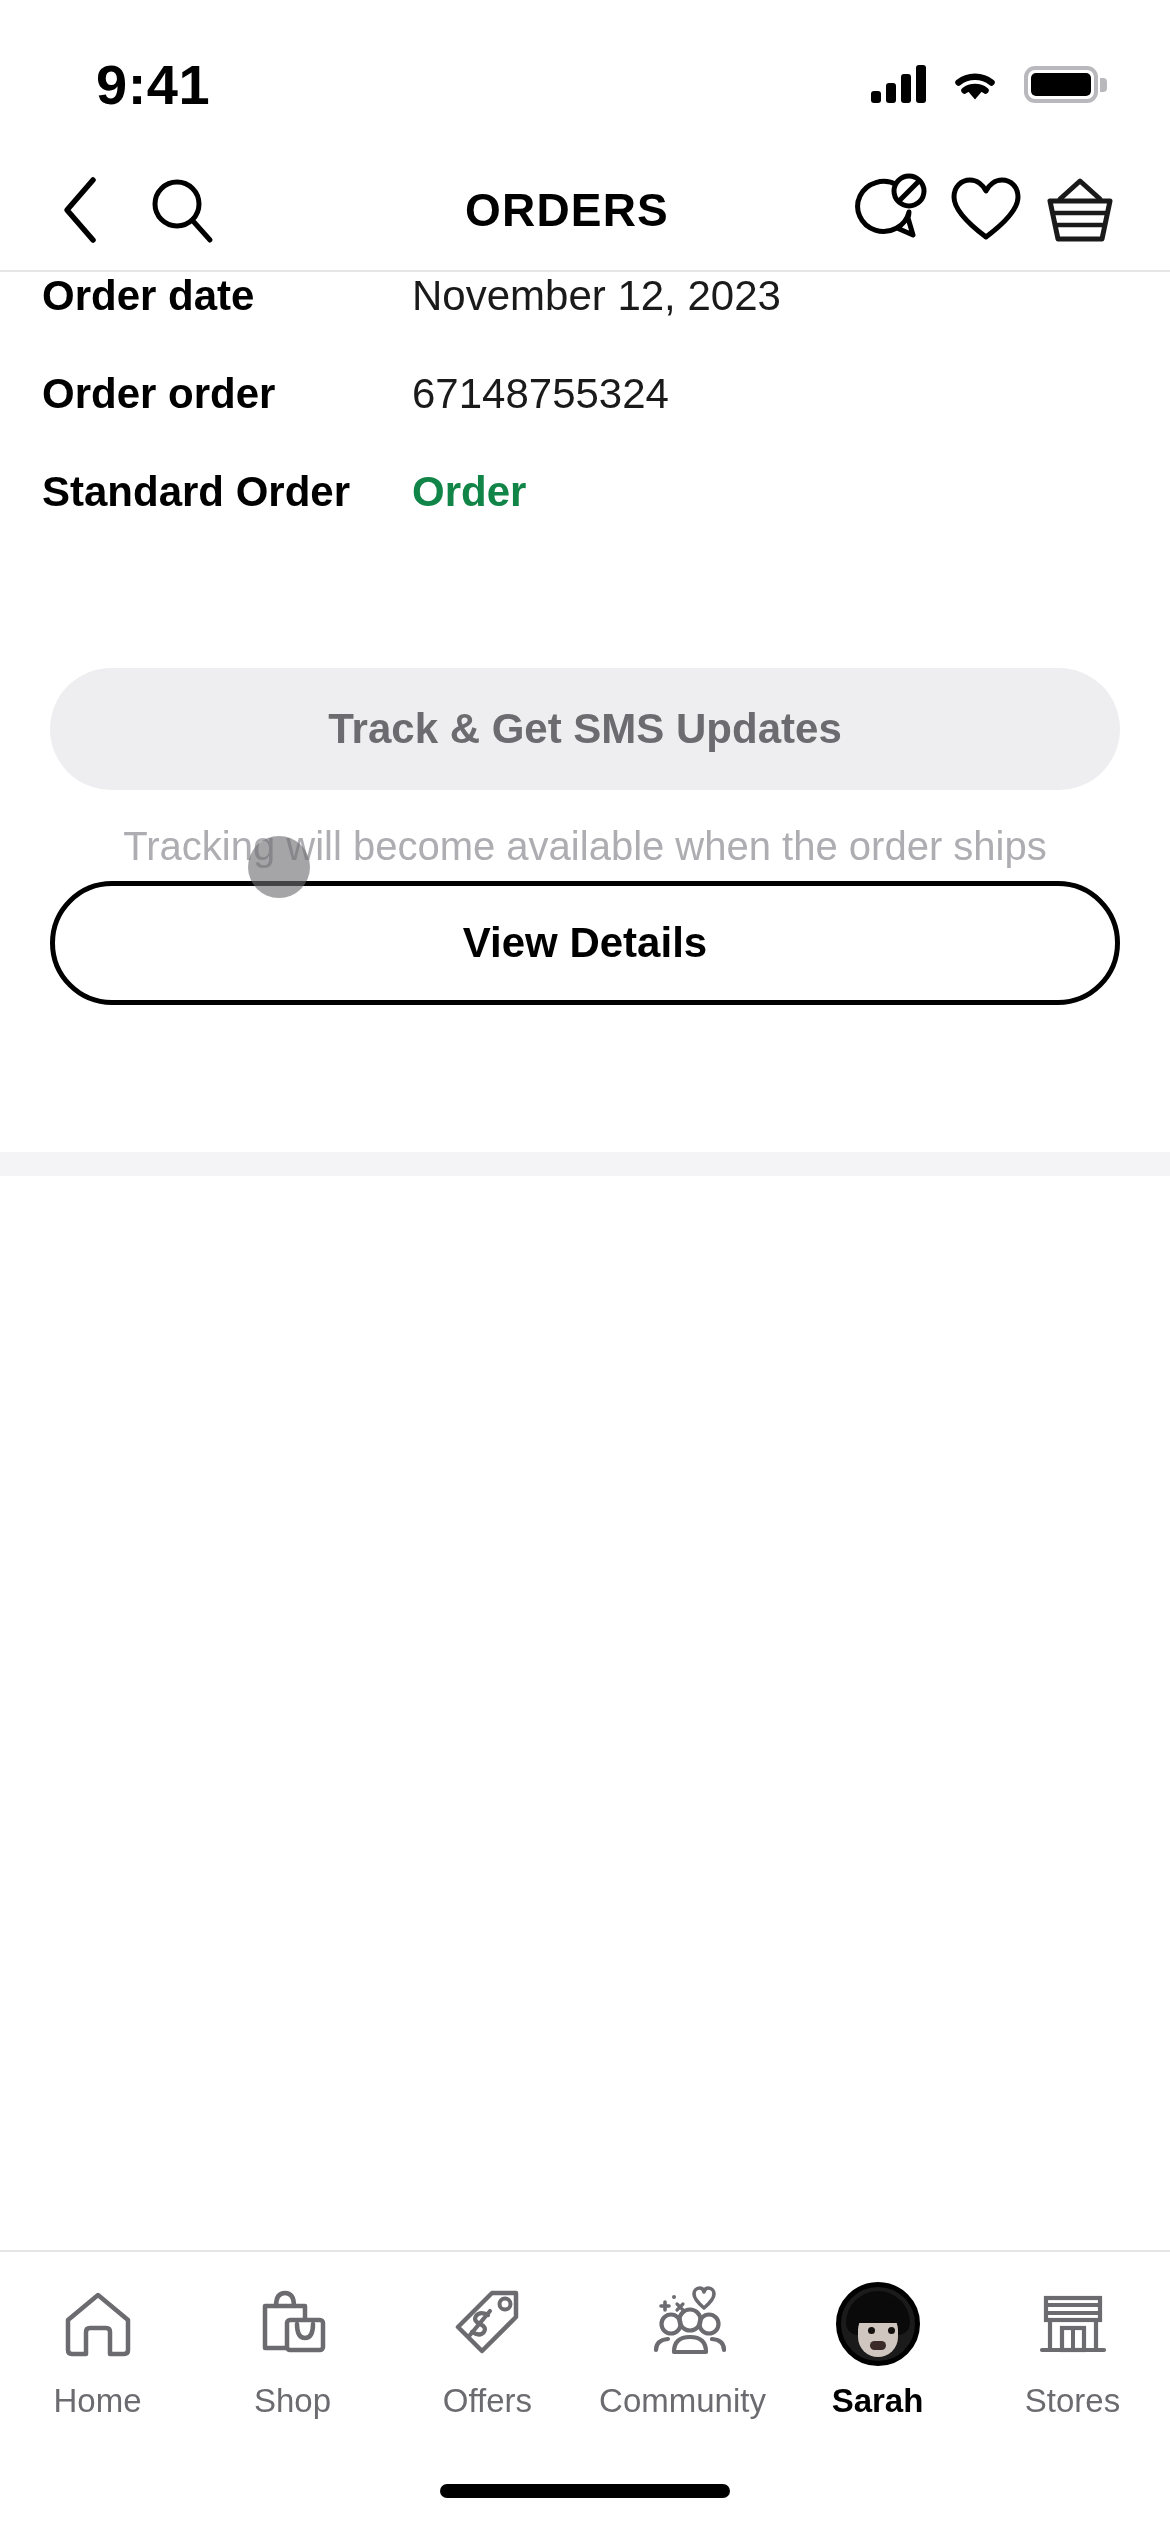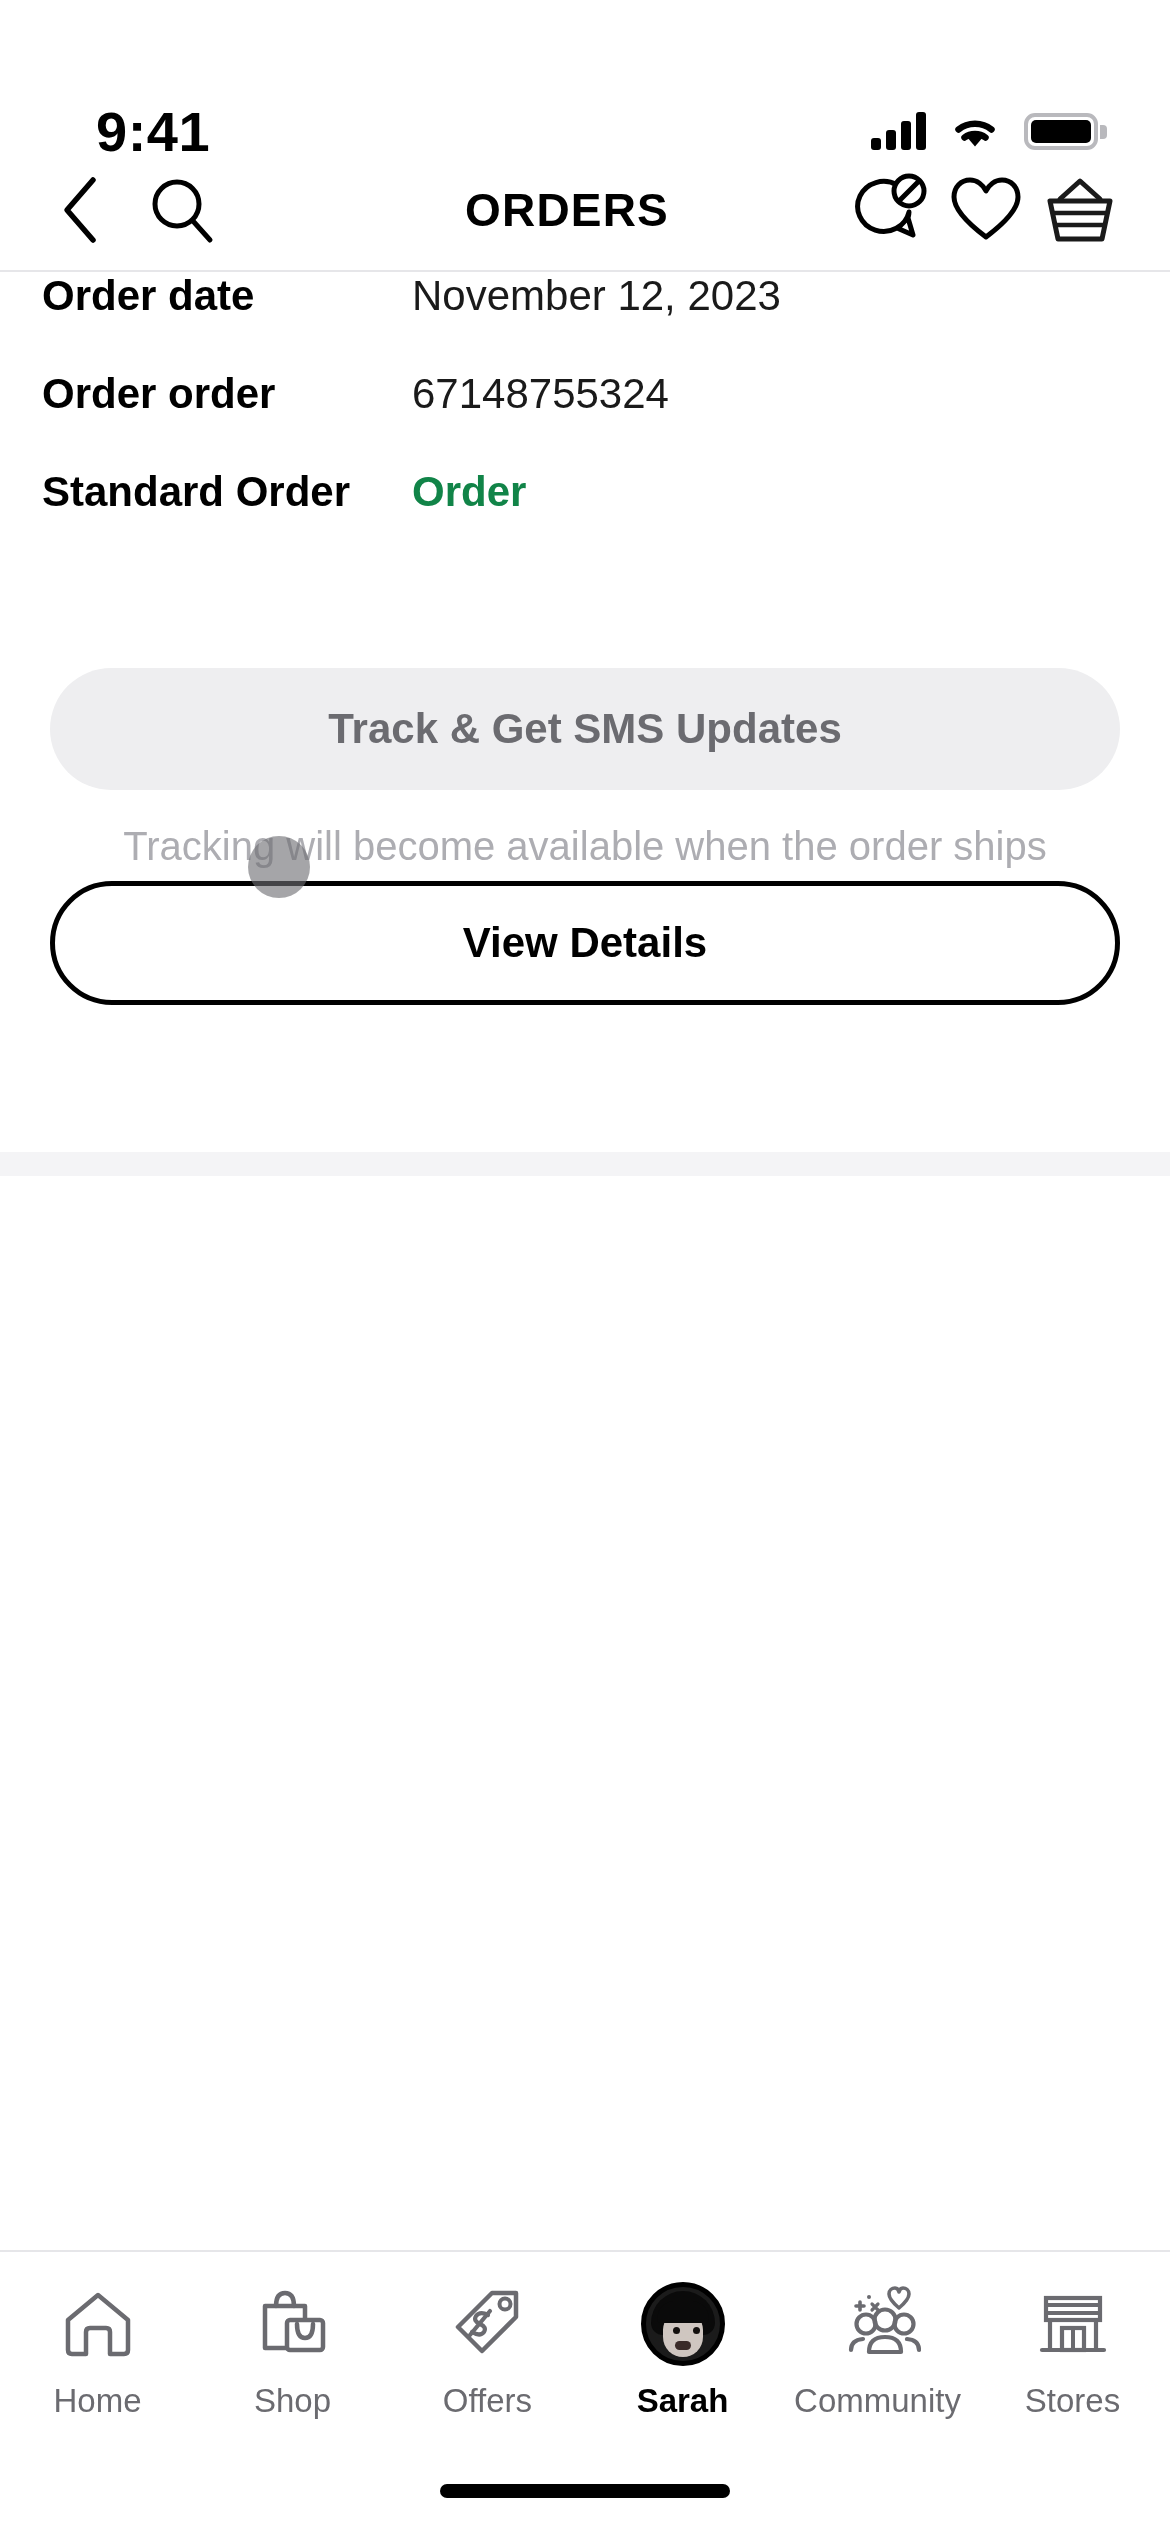--- a/index.html
+++ b/index.html
@@ -10,21 +10,20 @@
     -webkit-font-smoothing:antialiased;
     overflow:hidden;
   }
   #screen { position:relative; width:1170px; height:2532px; background:#fff; }
 
   
   .statusbar {
     position:absolute; top:0; left:0; width:1170px; height:150px;
     display:flex; align-items:center; justify-content:space-between;
     padding:0 72px 0 96px;
-    margin-top:47px;
   }
   .status-time {
     font-size:56px; font-weight:700; color:#000;
     letter-spacing:0.5px; padding-top:18px;
   }
   .status-icons { display:flex; align-items:center; gap:24px; padding-top:18px; }
   .bars { display:flex; align-items:flex-end; gap:5px; height:38px; }
   .bars i { display:block; width:10px; background:#000; border-radius:3px; }
   .bars i:nth-child(1){ height:12px; }
   .bars i:nth-child(2){ height:20px; }
@@ -288,52 +287,52 @@
         <svg width="80" height="78" viewBox="0 0 80 78">
           <path d="M44 8 L68 8 L68 32 L34 66 L10 42 Z" stroke="#6b6b70" stroke-width="4.5" fill="none" stroke-linejoin="round"></path>
           <circle cx="57" cy="19" r="5.5" stroke="#6b6b70" stroke-width="4" fill="none"></circle>
           <path d="M40 30 Q32 26 28 31 Q25 36 32 39 Q39 42 36 47 Q32 52 24 47" stroke="#6b6b70" stroke-width="4.2" fill="none" stroke-linecap="round"></path>
           <line x1="42" y1="26" x2="22" y2="50" stroke="#6b6b70" stroke-width="4.2" stroke-linecap="round"></line>
         </svg>
       </span>
       <span class="tab-label">Offers</span>
     </button>
 
-    <button class="tab active">
-      <span class="tab-icon">
-        <span class="avatar">
-          <span class="hair"></span>
-          <span class="face"></span>
-          <span class="fringe"></span>
-          <span class="eyeL"></span>
-          <span class="eyeR"></span>
-          <span class="mouth"></span>
-        </span>
-      </span>
-      <span class="tab-label">Sarah</span>
-    </button>
-
     <button class="tab">
       <span class="tab-icon">
         <svg width="86" height="76" viewBox="0 0 86 76">
           <circle cx="31" cy="38" r="9.5" stroke="#6b6b70" stroke-width="4.2" fill="none"></circle>
           <circle cx="50" cy="34" r="10.5" stroke="#6b6b70" stroke-width="4.2" fill="none"></circle>
           <circle cx="69" cy="38" r="9.5" stroke="#6b6b70" stroke-width="4.2" fill="none"></circle>
           <path d="M34 66 Q34 51 50 51 Q66 51 66 66 Z" stroke="#6b6b70" stroke-width="4.2" fill="none" stroke-linejoin="round"></path>
           <path d="M16 64 Q16 54 28 53" stroke="#6b6b70" stroke-width="4.2" fill="none" stroke-linecap="round"></path>
           <path d="M84 64 Q84 54 72 53" stroke="#6b6b70" stroke-width="4.2" fill="none" stroke-linecap="round"></path>
           <path d="M25 16 L25 24 M21 20 L29 20" stroke="#6b6b70" stroke-width="3.6" stroke-linecap="round"></path>
           <path d="M37 18 L43 24 M43 18 L37 24" stroke="#6b6b70" stroke-width="3.2" stroke-linecap="round"></path>
           <circle cx="34" cy="11" r="2" fill="#6b6b70"></circle>
           <path d="M64 22 C57 16 54 11 54 8 C54 4 57 2 60 2 C62 2 63.5 4 64 6 C64.5 4 66 2 68 2 C71 2 74 4 74 8 C74 11 71 16 64 22 Z" stroke="#6b6b70" stroke-width="3.6" fill="none" stroke-linejoin="round"></path>
         </svg>
       </span>
       <span class="tab-label">Community</span>
     </button>
 
+    <button class="tab active">
+      <span class="tab-icon">
+        <span class="avatar">
+          <span class="hair"></span>
+          <span class="face"></span>
+          <span class="fringe"></span>
+          <span class="eyeL"></span>
+          <span class="eyeR"></span>
+          <span class="mouth"></span>
+        </span>
+      </span>
+      <span class="tab-label">Sarah</span>
+    </button>
+
     <button class="tab">
       <span class="tab-icon">
         <svg width="80" height="76" viewBox="0 0 80 76">
           <rect x="13" y="12" width="54" height="22" stroke="#6b6b70" stroke-width="4.2" fill="none"></rect>
           <line x1="13" y1="19" x2="67" y2="19" stroke="#6b6b70" stroke-width="4"></line>
           <line x1="13" y1="27" x2="67" y2="27" stroke="#6b6b70" stroke-width="4"></line>
           <path d="M17 34 L17 64 M63 34 L63 64" stroke="#6b6b70" stroke-width="4.2" stroke-linecap="round"></path>
           <rect x="29" y="42" width="22" height="22" stroke="#6b6b70" stroke-width="4.2" fill="none"></rect>
           <line x1="40" y1="42" x2="40" y2="64" stroke="#6b6b70" stroke-width="4"></line>
           <line x1="9" y1="64" x2="71" y2="64" stroke="#6b6b70" stroke-width="4.2" stroke-linecap="round"></line>

